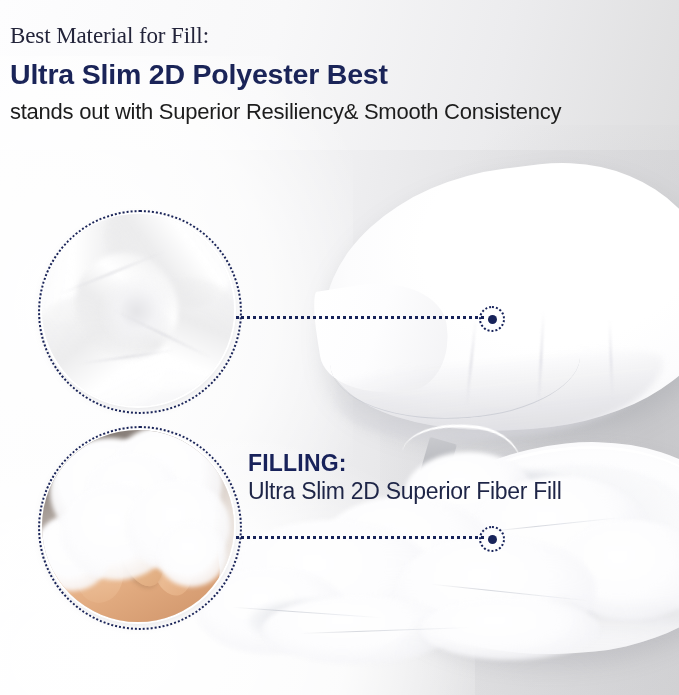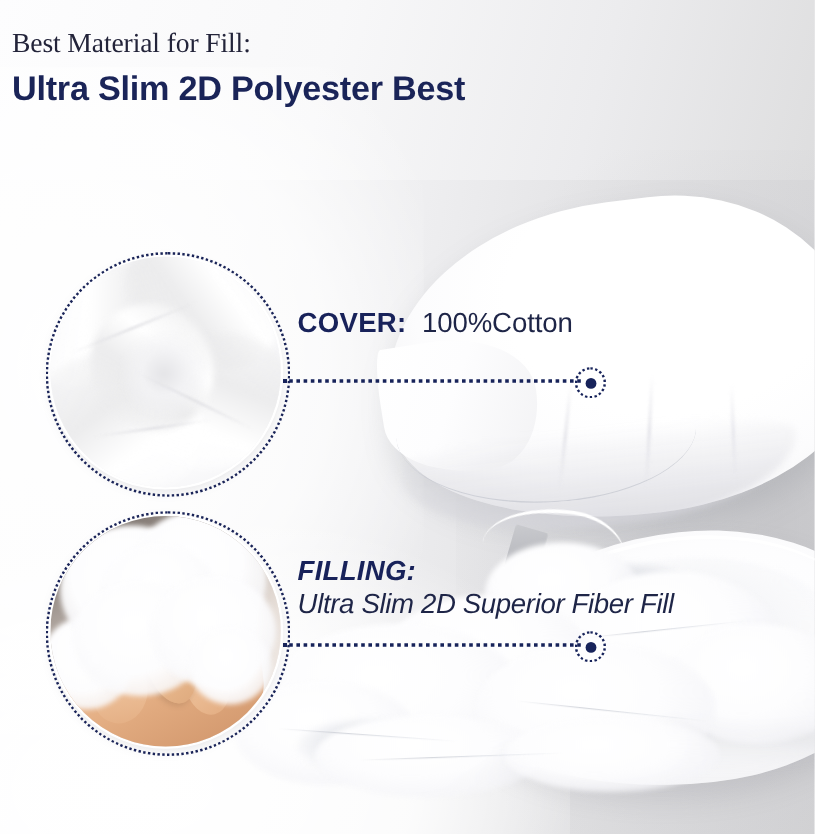--- a/index.html
+++ b/index.html
@@ -390,21 +390,21 @@
     content: "";
     width: 9px; height: 9px;
     border-radius: 50%;
     background: #17235a;
   }
   #marker-cover { left: 479px; top: 306px; }
   #marker-fill  { left: 479px; top: 526px; }
 
   .callout-text { position: absolute; z-index: 35; white-space: nowrap; }
   #cover-text { left: 248px; top: 256px; }
-  #fill-text  { left: 248px; top: 462px; font-style: italic; }
+  #fill-text  { left: 248px; top: 450px; }
 
   .ct-key {
     font-size: 23px;
     font-weight: bold;
     color: #18225a;
     letter-spacing: 0.2px;
   }
   .ct-val {
     font-size: 23px;
     font-weight: normal;
@@ -466,20 +466,21 @@
 
     <div class="fiber-strand" style="left:232px; top:612px; width:150px; transform:rotate(4deg);"></div>
     <div class="fiber-strand" style="left:300px; top:630px; width:170px; transform:rotate(-2deg);"></div>
     <div class="fiber-strand" style="left:430px; top:592px; width:160px; transform:rotate(6deg);"></div>
     <div class="fiber-strand" style="left:490px; top:524px; width:130px; transform:rotate(-6deg);"></div>
   </div>
 
   <div class="header">
     <div class="h-line1">Best Material for Fill:</div>
     <div class="h-line2">Ultra Slim 2D Polyester Best</div>
+    <div class="h-line3">stands out with Superior Resiliency&amp; Smooth Consistency</div>
   </div>
 
   <div class="callout-layer">
 
     <div class="circle-photo" id="circle-cover">
       <div class="satin">
         <div class="satin-fold sf1"></div>
         <div class="satin-fold sf2"></div>
         <div class="satin-fold sf3"></div>
         <div class="satin-fold sf4"></div>
@@ -510,26 +511,20 @@
       </div>
     </div>
     <div class="circle-dots" id="circle-fill-ring"></div>
 
     <div class="leader" id="leader-cover"></div>
     <div class="marker" id="marker-cover"></div>
 
     <div class="leader" id="leader-fill"></div>
     <div class="marker" id="marker-fill"></div>
 
-    <div class="callout-text" id="cover-text">
-      <div class="ct-row">
-        <span class="ct-key">COVER:</span>
-        <span class="ct-val">100%Cotton</span>
-      </div>
-    </div>
 
     <div class="callout-text" id="fill-text">
       <div class="ct-key">FILLING:</div>
       <div class="ct-sub">Ultra Slim 2D Superior Fiber Fill</div>
     </div>
 
   </div>
 </div>
 
 </body></html>

